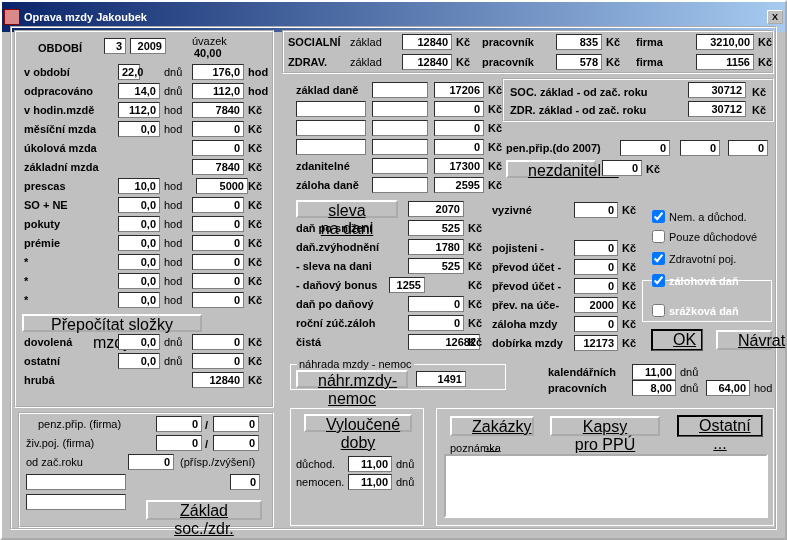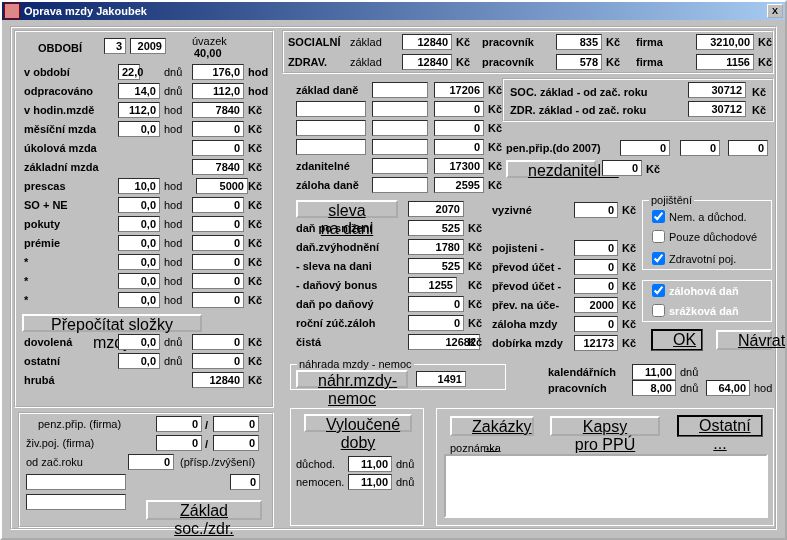--- a/index.html
+++ b/index.html
@@ -1,18 +1,18 @@
 <!DOCTYPE html>
 <html><head>
 <meta charset="utf-8">
 <style>
   * { box-sizing: border-box; margin: 0; padding: 0; }
   body { font-family: "MS Sans Serif", Arial, sans-serif; font-size: 11px; background: #c0c0c0; }
   .window { width: 787px; height: 540px; background: #c0c0c0; border: 2px outset #fff; position: relative; }
-  .titlebar { background: linear-gradient(to right, #0a246a, #a6caf0); color: #fff; font-weight: bold; height: 18px; display: flex; align-items: center; padding: 0 2px; }
+  .titlebar { background: linear-gradient(to right, #0a246a, #a6caf0); color: #fff; font-weight: bold; height: 30px; display: flex; align-items: center; padding: 0 2px; }
   .titlebar .icon { width: 16px; height: 16px; margin-right: 4px; background: #d88; border: 1px solid #800; }
   .titlebar .spacer { flex: 1; }
   .titlebar .tbtn { width: 16px; height: 14px; background: #c0c0c0; border: 1px outset #fff; margin-left: 2px; text-align: center; font: bold 9px/12px Arial; color: #000; }
   .client { position: absolute; top: 22px; left: 4px; right: 4px; bottom: 4px; }
   .frame { position: absolute; border: 2px groove #fff; }
   .frame.main { left: 4px; top: 2px; right: 4px; bottom: 4px; }
   .frame.left { left: 8px; top: 6px; width: 260px; height: 378px; padding: 4px; }
   .lbl { position: absolute; font-size: 11px; }
   .lblb { font-weight: bold; }
   .lblw { color: #fff; font-weight: bold; }
@@ -219,21 +219,21 @@
         <div class="lbl lblb" style="left:290px;top:198px">daň po snížení</div>
         <div class="fld" style="left:402px;top:196px;width:56px">525</div>
         <div class="lbl lblb" style="left:462px;top:198px">Kč</div>
         <div class="lbl lblb" style="left:290px;top:217px">daň.zvýhodnění</div>
         <div class="fld" style="left:402px;top:215px;width:56px">1780</div>
         <div class="lbl lblb" style="left:462px;top:217px">Kč</div>
         <div class="lbl lblb" style="left:290px;top:236px">- sleva na dani</div>
         <div class="fld" style="left:402px;top:234px;width:56px">525</div>
         <div class="lbl lblb" style="left:462px;top:236px">Kč</div>
         <div class="lbl lblb" style="left:290px;top:255px">- daňový bonus</div>
-        <div class="fld" style="left:402px;top:253px;width:49px">1255</div>
+        <div class="fld" style="left:383px;top:253px;width:36px">1255</div>
         <div class="lbl lblb" style="left:462px;top:255px">Kč</div>
         <div class="lbl lblb" style="left:290px;top:274px">daň po daňový</div>
         <div class="fld" style="left:402px;top:272px;width:56px">0</div>
         <div class="lbl lblb" style="left:462px;top:274px">Kč</div>
         <div class="lbl lblb" style="left:290px;top:293px">roční zúč.záloh</div>
         <div class="fld" style="left:402px;top:291px;width:56px">0</div>
         <div class="lbl lblb" style="left:462px;top:293px">Kč</div>
         <div class="lbl lblb" style="left:290px;top:312px">čistá</div>
         <div class="fld" style="left:402px;top:310px;width:72px">12682</div>
         <div class="lbl lblb" style="left:462px;top:312px">Kč</div>
@@ -256,38 +256,35 @@
         <div class="fld" style="left:568px;top:273px;width:44px">2000</div>
         <div class="lbl lblb" style="left:616px;top:275px">Kč</div>
         <div class="lbl lblb" style="left:486px;top:294px">záloha mzdy</div>
         <div class="fld" style="left:568px;top:292px;width:44px">0</div>
         <div class="lbl lblb" style="left:616px;top:294px">Kč</div>
         <div class="lbl lblb" style="left:486px;top:313px">dobírka mzdy</div>
         <div class="fld" style="left:568px;top:311px;width:44px">12173</div>
         <div class="lbl lblb" style="left:616px;top:313px">Kč</div>
       </div>
 
-    <div class="fs" style="left:636px;top:176px;width:130px;height:70px">
-      <span class="fslabel">pojištění</span>
-    </div>
     <label class="chk" style="left:646px;top:186px">
         <input type="checkbox" checked="" style="">
         <span>Nem. a důchod.</span>
       </label>
     <label class="chk" style="left:646px;top:206px">
         <input type="checkbox" style="">
         <span>Pouze důchodové</span>
       </label>
     <label class="chk" style="left:646px;top:228px">
         <input type="checkbox" checked="" style="">
         <span>Zdravotní poj.</span>
       </label>
 
     <div class="fs" style="left:636px;top:256px;width:130px;height:42px"></div>
-    <label class="chk" style="left:646px;top:260px">
+    <label class="chk" style="left:646px;top:250px">
         <input type="checkbox" checked="" style="">
         <span class="lblw">zálohová daň</span>
       </label>
     <label class="chk" style="left:646px;top:280px">
         <input type="checkbox" style="">
         <span class="lblw">srážková daň</span>
       </label>
 
     <button class="btn def" style="left:646px;top:306px;width:50px;text-decoration:underline">OK</button>
     <button class="btn" style="left:710px;top:306px;width:56px;text-decoration:underline">Návrat</button>

